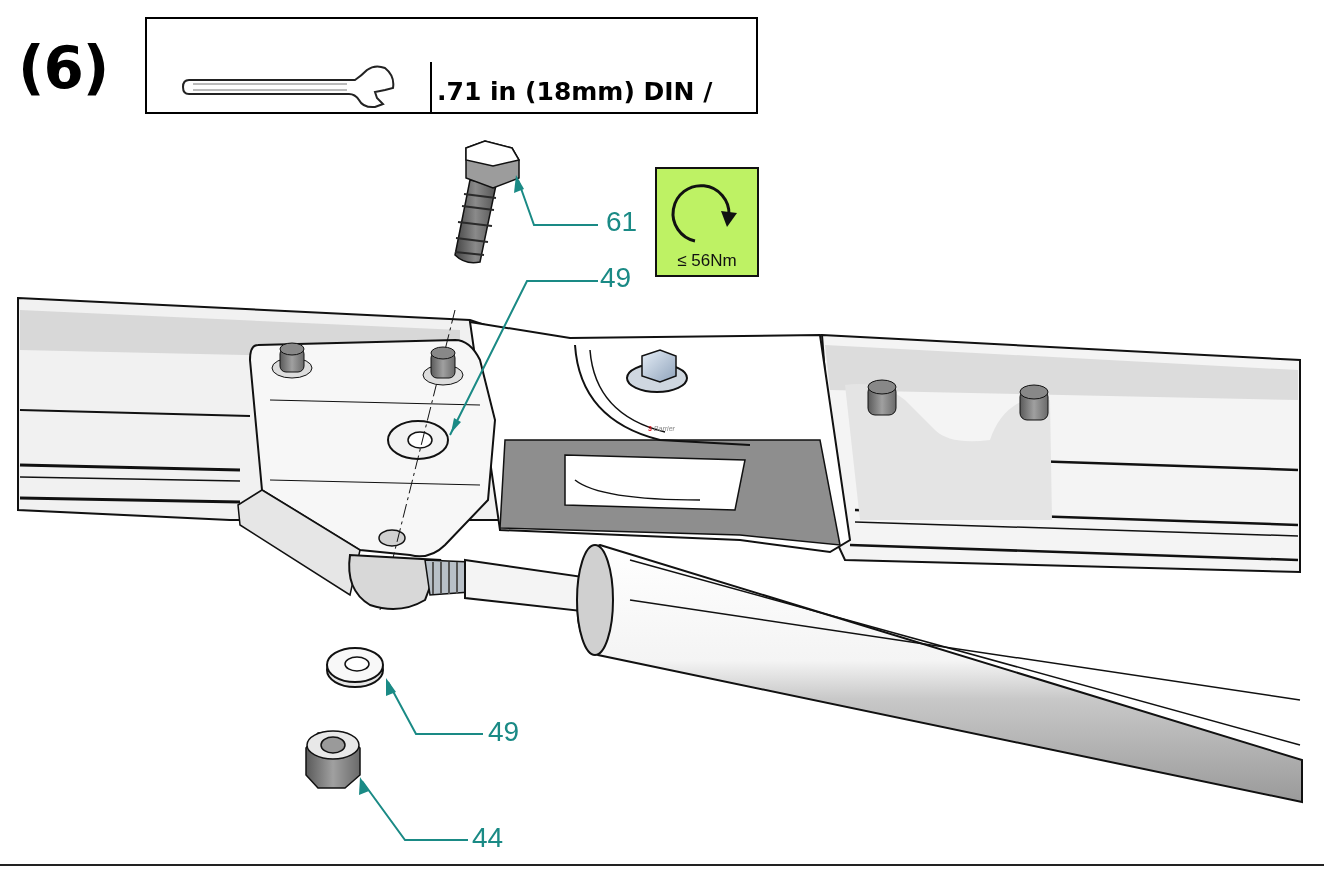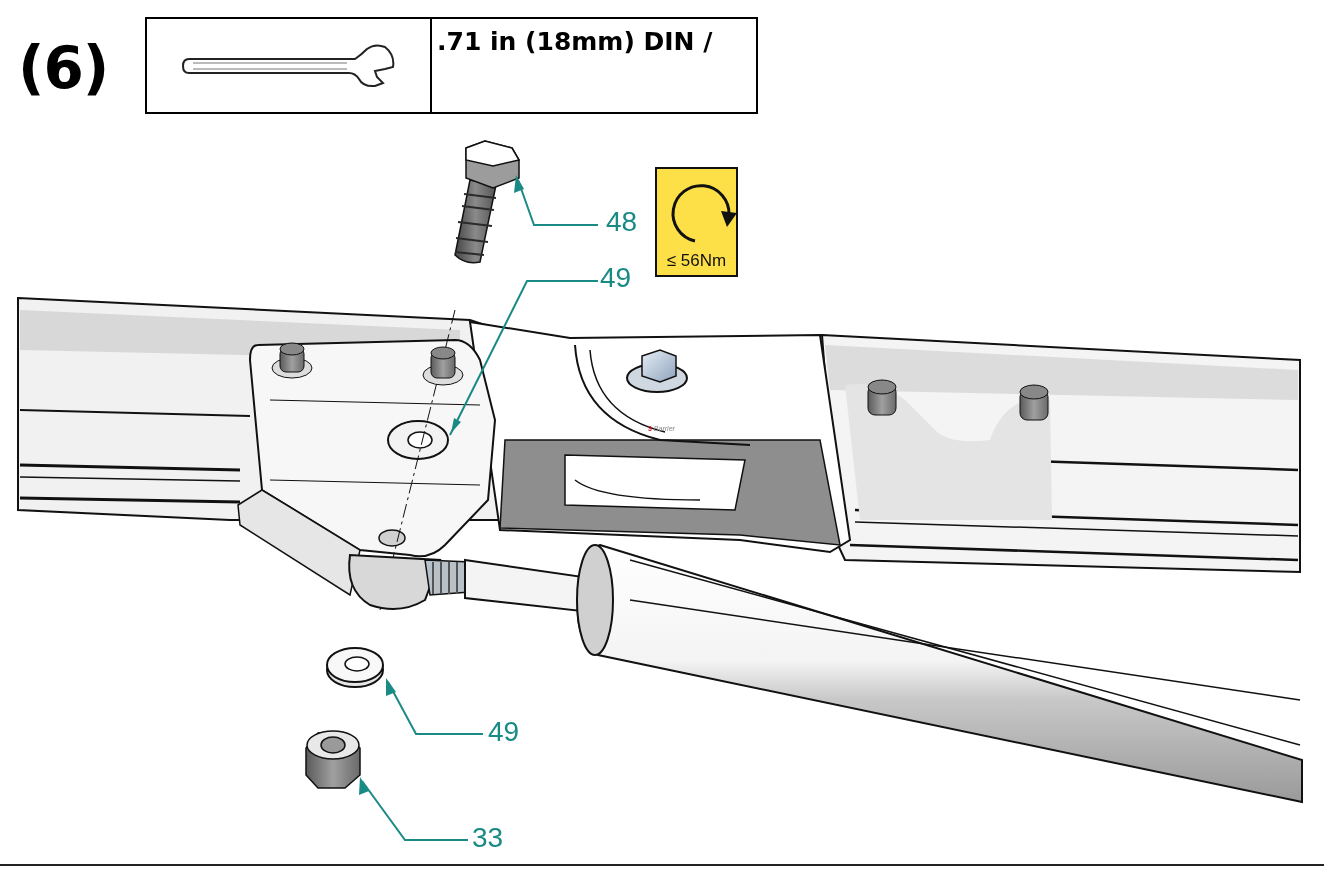--- a/index.html
+++ b/index.html
@@ -1,21 +1,21 @@
 <!DOCTYPE html>
 <html><head>
 <meta charset="utf-8">
 <style>
   html, body { margin:0; padding:0; background:#ffffff; }
   body { width:1324px; height:874px; position:relative; overflow:hidden; font-family:"Liberation Sans", sans-serif; }
   .step-number { position:absolute; left:18px; top:34px; font-family:"DejaVu Sans", sans-serif; font-weight:bold; font-size:58px; color:#000; letter-spacing:-1px; }
-  .tool-box { position:absolute; left:145px; top:17px; width:613px; height:97px; border:2px solid #000; box-sizing:border-box; display:flex; }
+  .tool-box { position:absolute; left:145px; top:17px; width:613px; height:97px; border:2px solid #000; box-sizing:border-box; display:flex;align-items:flex-end; }
   .tool-icon-cell { width:283px; border-right:2px solid #000; display:flex; align-items:center; justify-content:center; }
   .tool-text-cell { flex:1; padding:3px 0 0 5px; font-family:"DejaVu Sans", sans-serif; font-weight:bold; font-size:25px; line-height:40px; color:#000; }
-  .torque-box { position:absolute; left:655px; top:167px; width:83px; height:110px; border:2px solid #111; box-sizing:border-box; background:#fde047; }
+  .torque-box { position:absolute; left:655px; top:167px; width:104px; height:110px; border:2px solid #111; box-sizing:border-box; background:#bef264; }
   .torque-label { position:absolute; left:0; right:0; bottom:4px; text-align:center; font-size:17px; color:#111; }
   .callout { position:absolute; font-family:"Liberation Sans", sans-serif; font-size:28px; color:#1a8a85; }
   .bottom-rule { position:absolute; left:0; top:864px; width:1324px; height:2px; background:#222; }
   svg.drawing { position:absolute; left:0; top:0; }
   .watermark { position:absolute; left:648px; top:425px; font-size:7px; font-style:italic; color:#888; }
   .watermark b { color:#e0202a; font-style:normal; }
 </style>
 </head>
 <body>
 
@@ -165,20 +165,20 @@
 </svg>
 
 <div class="torque-box">
   <svg width="84" height="80" viewBox="0 0 84 80" style="position:absolute;left:0;top:2px;">
     <path d="M38 70 A28 28 0 1 1 72 44" fill="none" stroke="#111" stroke-width="3"></path>
     <path d="M64 40 L80 42 L70 56 Z" fill="#111"></path>
   </svg>
   <div class="torque-label">≤ 56Nm</div>
 </div>
 
-<div class="callout" style="left:606px;top:206px;">48</div>
+<div class="callout" style="left:606px;top:206px;">61</div>
 <div class="callout" style="left:600px;top:262px;">49</div>
 <div class="callout" style="left:488px;top:716px;">49</div>
-<div class="callout" style="left:472px;top:822px;">33</div>
+<div class="callout" style="left:472px;top:822px;">44</div>
 
 <div class="watermark"><b>3</b> <span>Barrier</span></div>
 
 <div class="bottom-rule"></div>
 
 </body></html>

